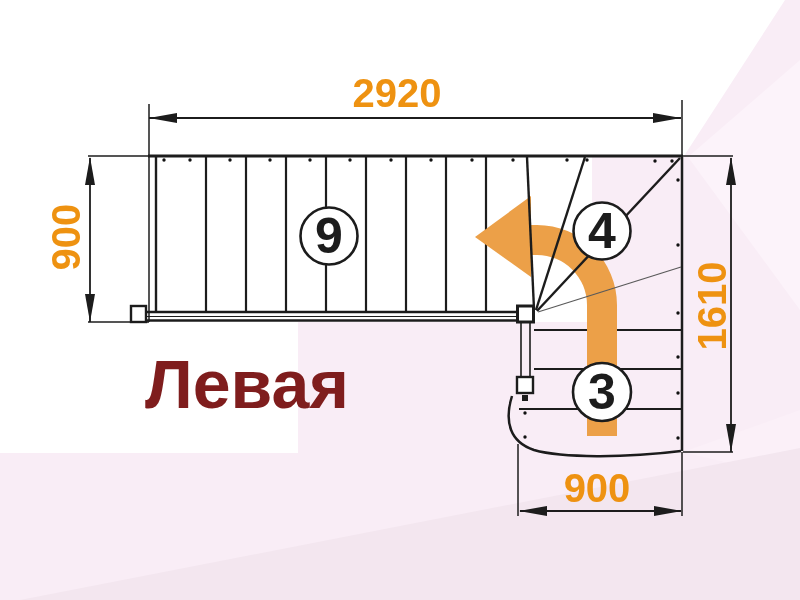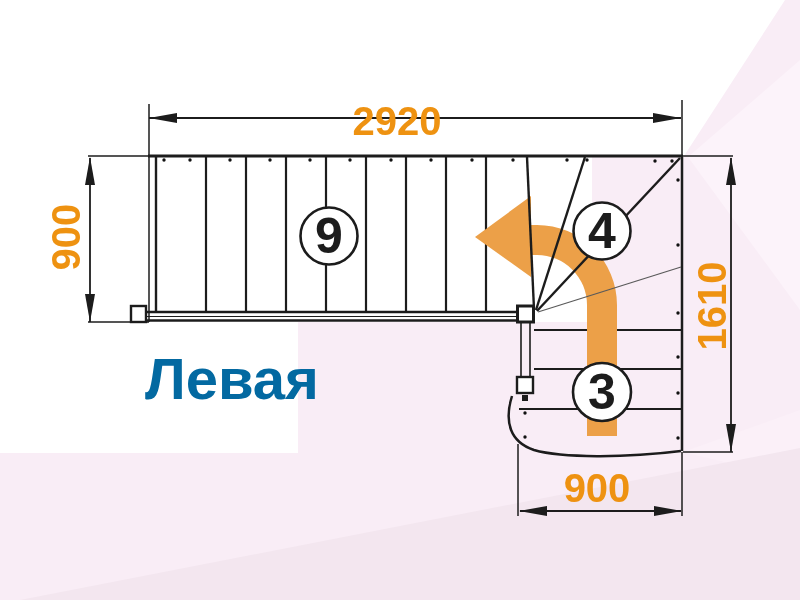--- a/index.html
+++ b/index.html
@@ -15,21 +15,21 @@
   .dim-label{
     font-weight:bold;font-size:40px;color:#EE9211;
     width:200px;text-align:center;
   }
   .rot{transform:rotate(-90deg);}
   .step-badge{
     width:60px;height:60px;display:flex;align-items:center;justify-content:center;
     font-weight:bold;font-size:50px;color:#1C1C1C;
   }
   .title-label{
-    font-weight:bold;font-size:58px;color:#0369a1;letter-spacing:0px;
+    font-weight:bold;font-size:68px;color:#7f1d1d;letter-spacing:0px;
   }
 </style>
 </head>
 <body>
 
 <div id="stage">
 
   <svg id="plan-svg" width="800" height="600" viewBox="0 0 800 600">
 
     <g>
@@ -140,21 +140,21 @@
         <circle cx="678" cy="245" r="1.7"></circle>
       <circle cx="678" cy="313" r="1.7"></circle>
         <circle cx="678" cy="357" r="1.7"></circle>
       <circle cx="678" cy="393" r="1.7"></circle>
         <circle cx="678" cy="438" r="1.7"></circle>
       <circle cx="525" cy="413" r="1.7"></circle>
         <circle cx="525" cy="437" r="1.7"></circle>
     </g>
   </svg>
 
-  <div class="ovl dim-label" style="left:297px; top:73px;margin-top:28px;">2920</div>
+  <div class="ovl dim-label" style="left:297px; top:73px;">2920</div>
 
   <div class="ovl dim-label rot" style="left:-34px; top:217px;">900</div>
 
   <div class="ovl dim-label rot" style="left:612px; top:286px;">1610</div>
 
   <div class="ovl dim-label" style="left:497px; top:468px;">900</div>
 
   <div class="ovl step-badge" style="left:299px; top:206px;">9</div>
 
   <div class="ovl step-badge" style="left:572px; top:201px;">4</div>

